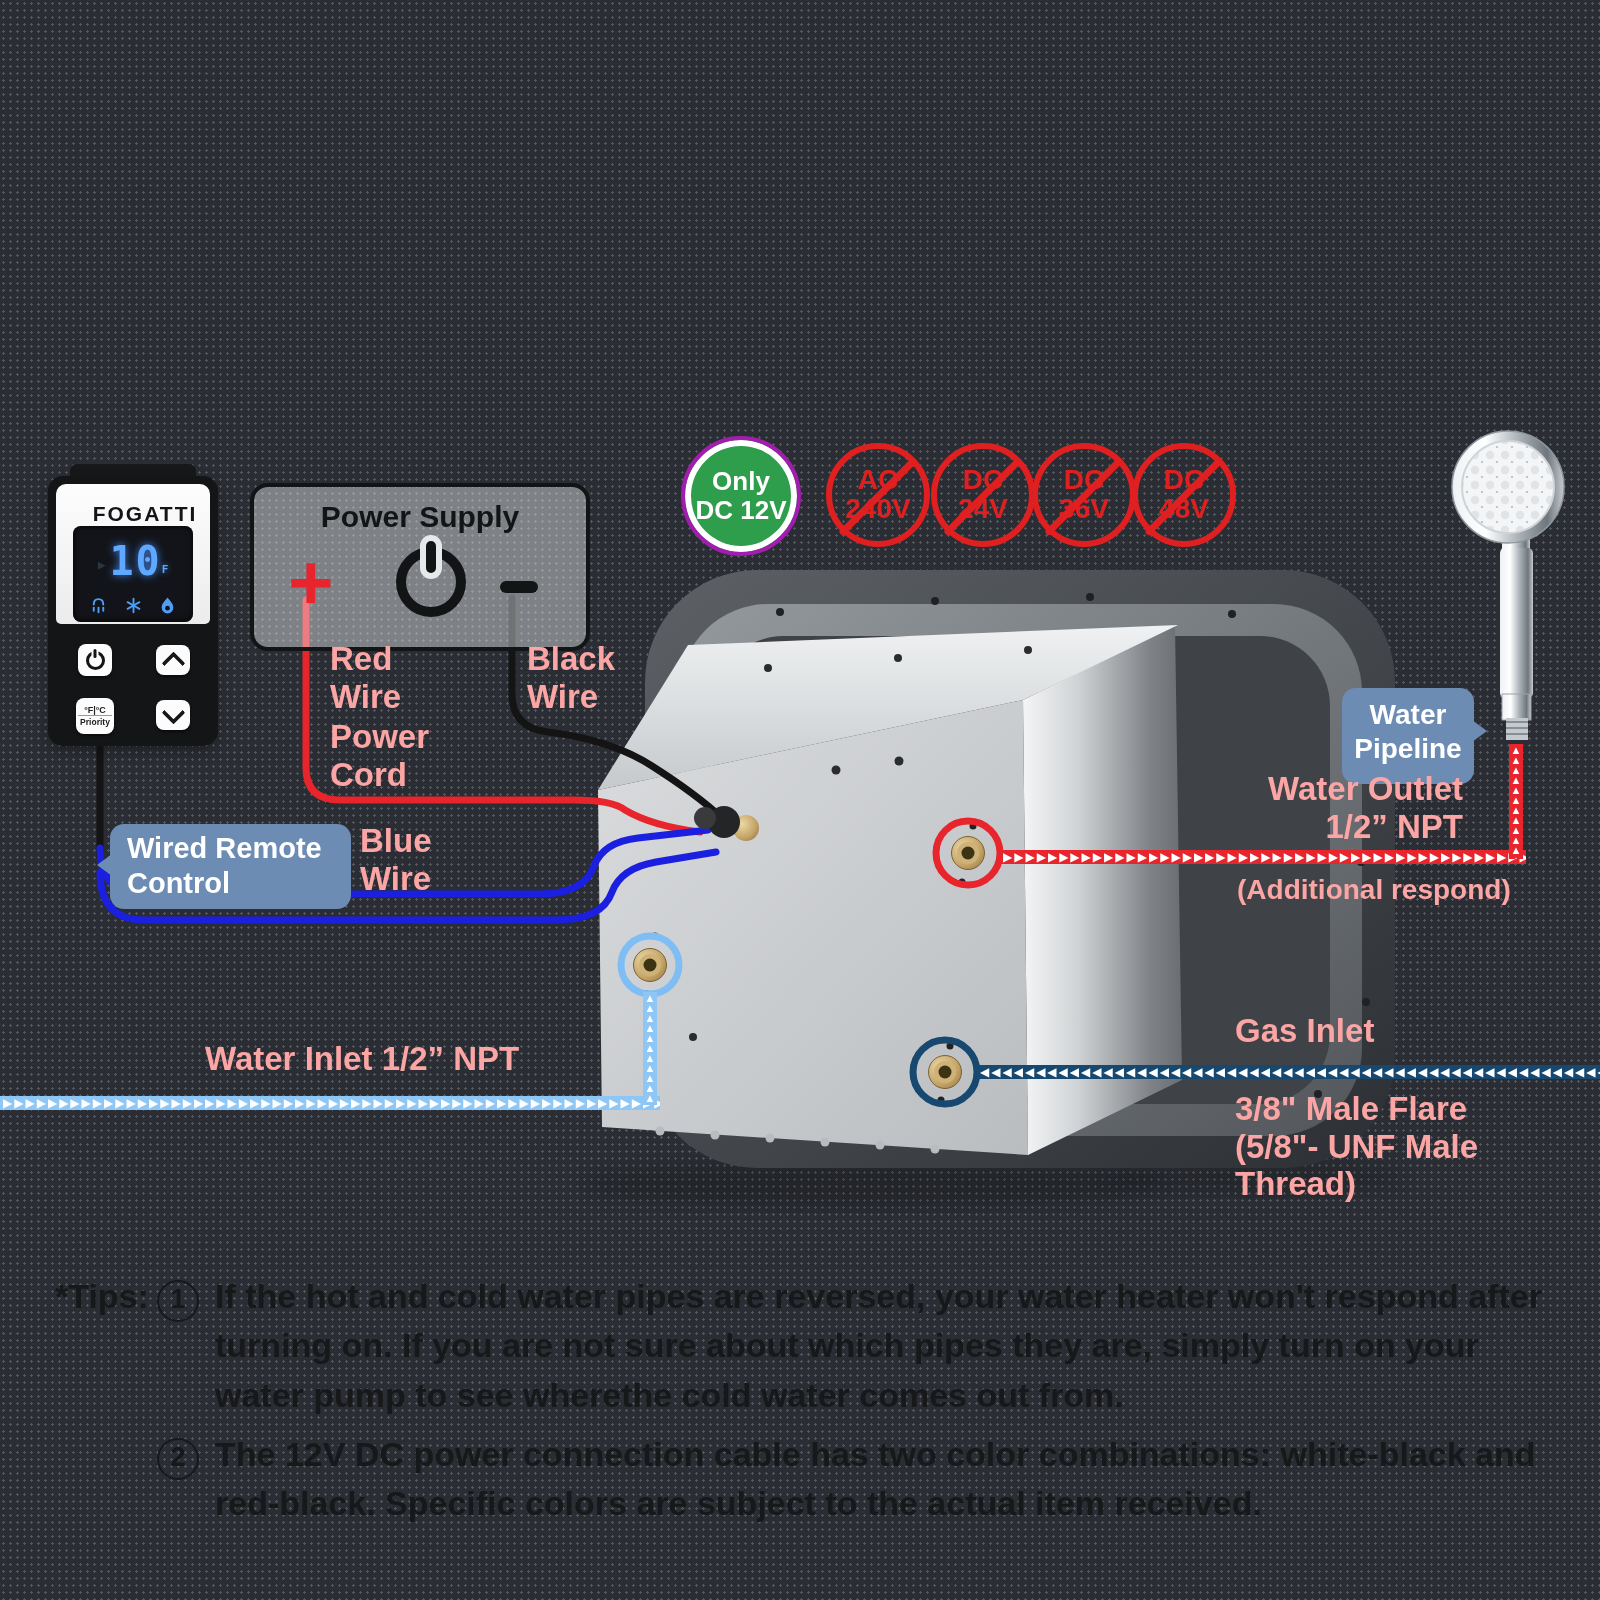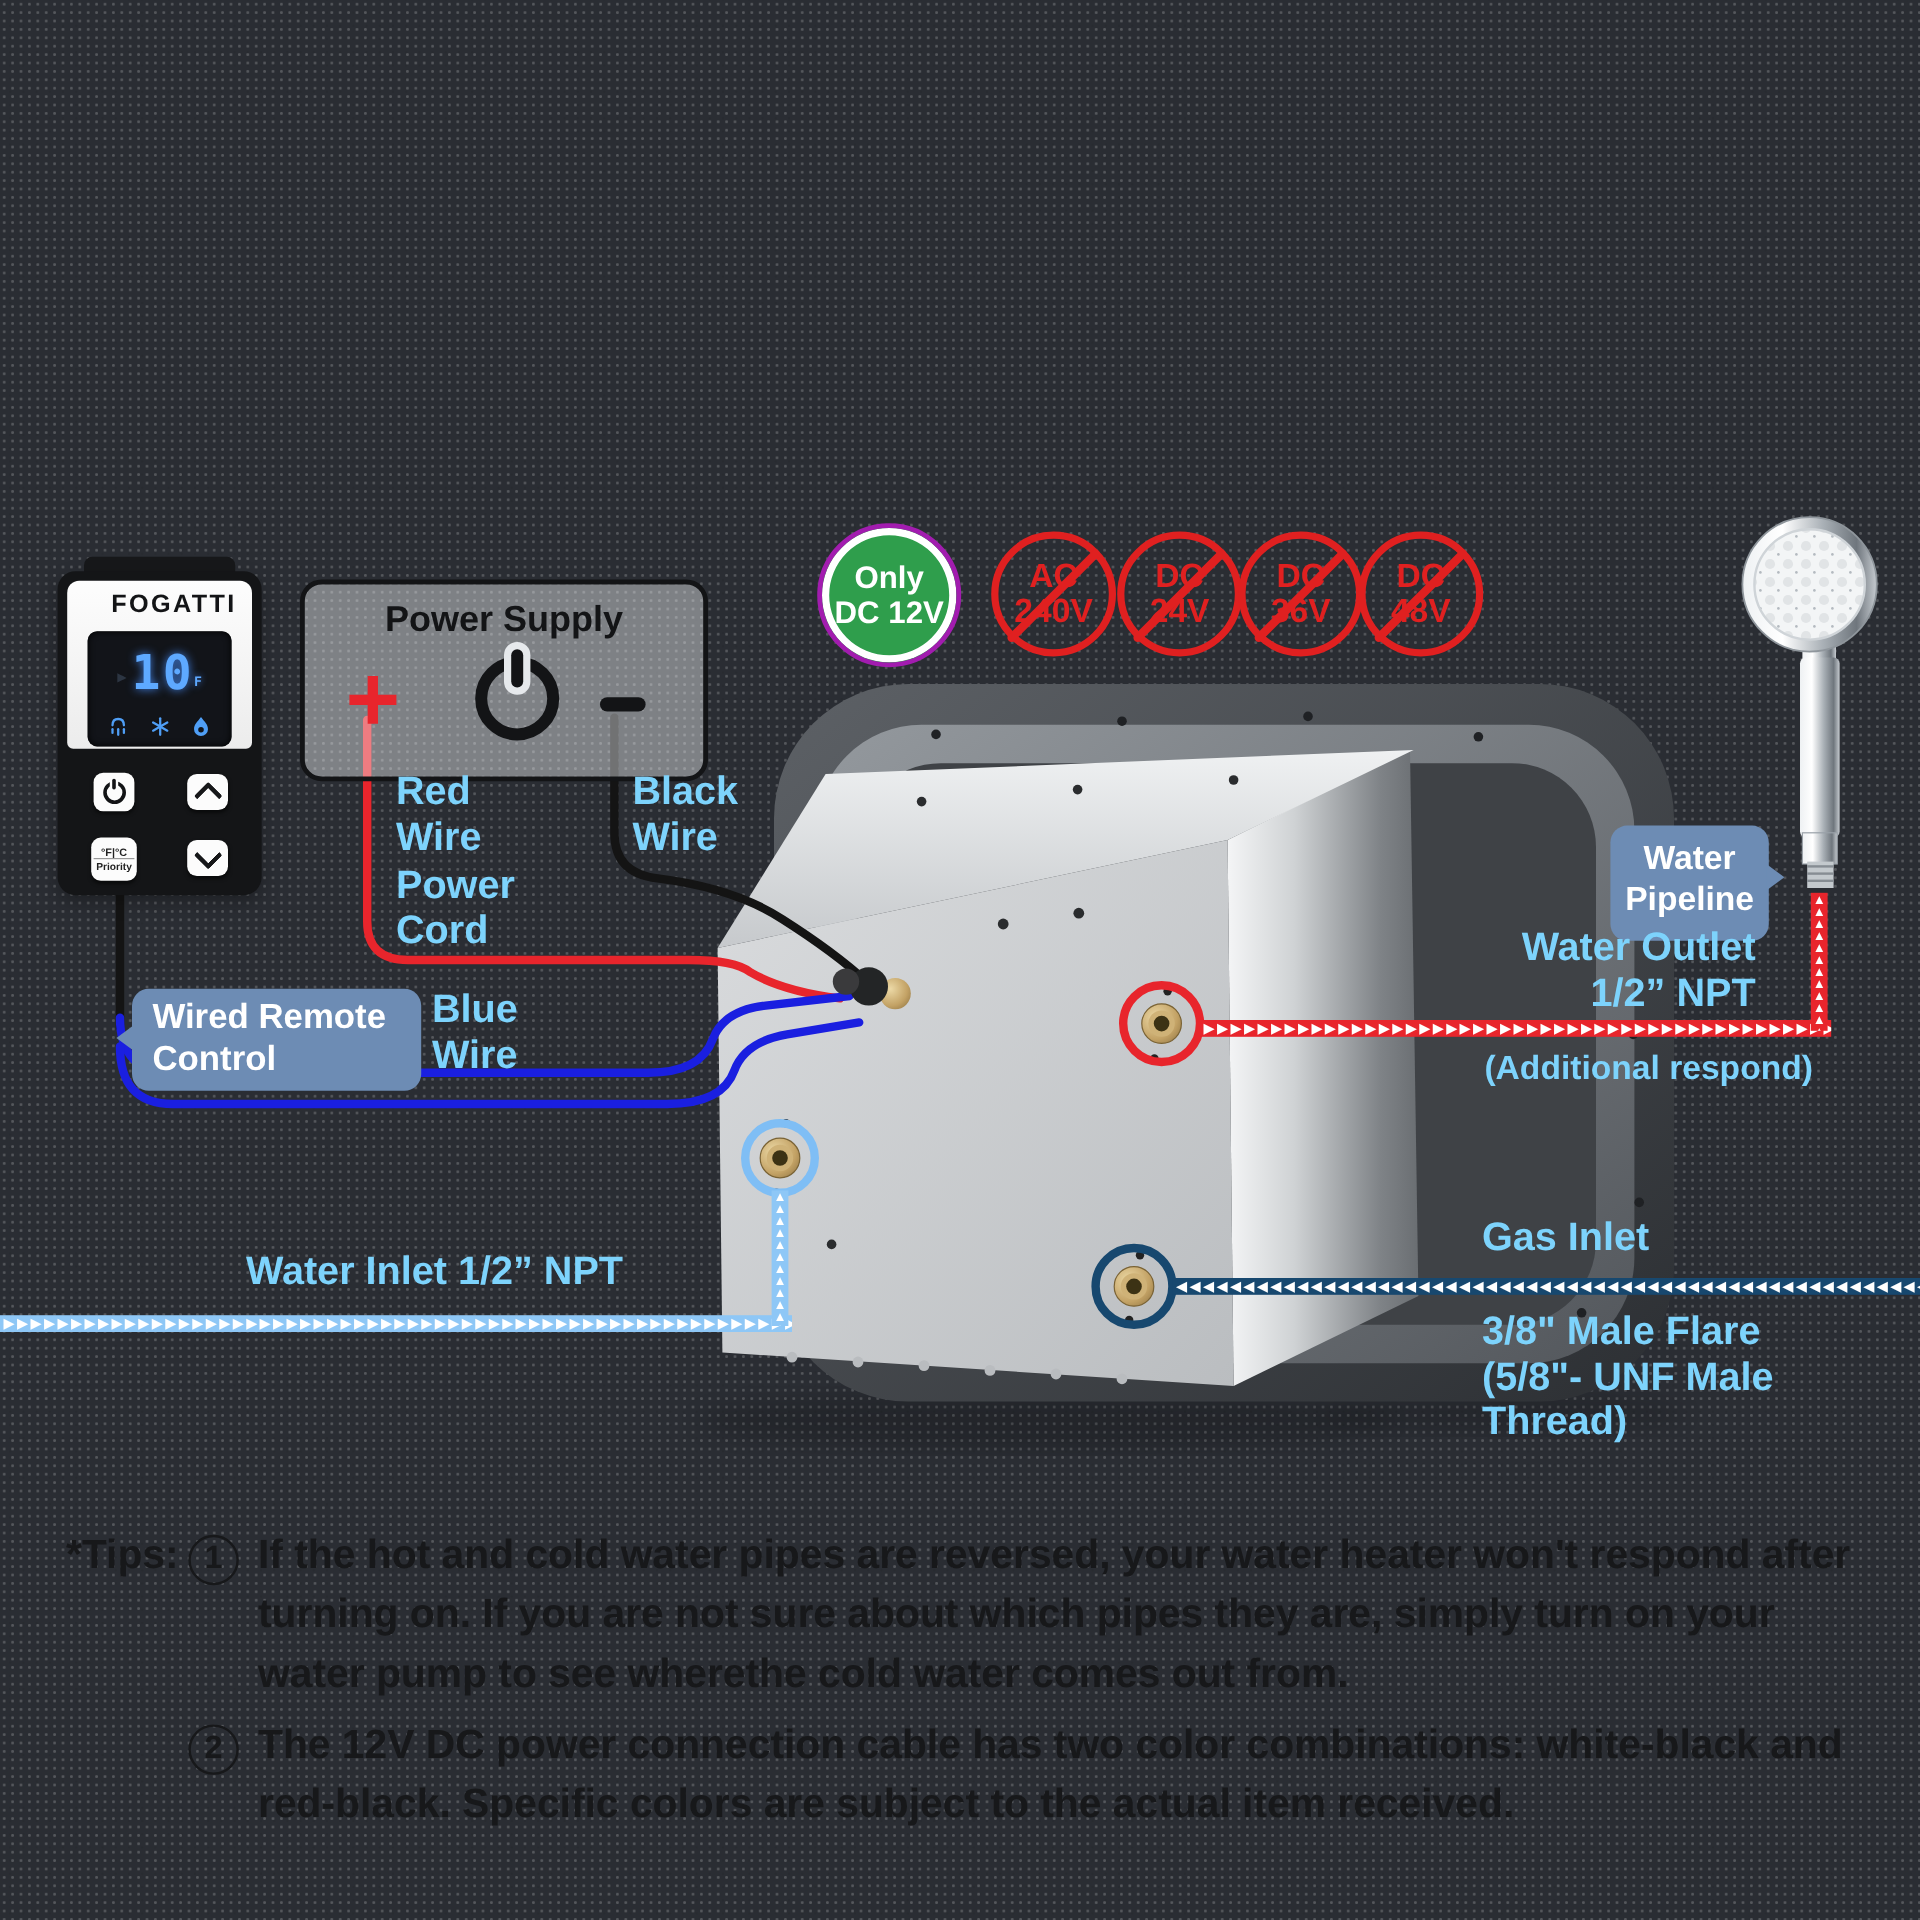--- a/index.html
+++ b/index.html
@@ -7,21 +7,21 @@
     font-family:"Liberation Sans",sans-serif;
     background:linear-gradient(180deg,#76839a 0%,#8türkis 0,#8491a5 10%,#97a2b3 19%,#b4bbc6 27%,#d9dce0 34%,#eceeef 41%,#efeff0 100%);}
   .canvas::before{content:'';position:absolute;inset:0;
     background-image:radial-gradient(rgba(255,255,255,.20) 1px,transparent 1.3px),
                      radial-gradient(rgba(0,0,0,.05) 1px,transparent 1.3px);
     background-size:7px 7px,11px 11px;background-position:0 0,3px 5px;}
   .title{position:absolute;top:72px;left:0;width:100%;text-align:center;color:#fff;
     font-weight:800;font-size:82px;line-height:1.18;letter-spacing:1px;}
   .scene{position:absolute;left:0;top:0;}
   
-  .lbl{position:absolute;color:#7dd3fc;font-weight:700;font-size:33px;line-height:1.14;white-space:pre-line;}
+  .lbl{position:absolute;color:#fca5a5;font-weight:700;font-size:33px;line-height:1.14;white-space:pre-line;}
   .lbl.right{text-align:right;}
   .badge{position:absolute;background:#6d8cb4;color:#fff;font-weight:700;border-radius:14px;white-space:pre-line;}
   .badge-wrc{left:110px;top:824px;width:224px;height:78px;font-size:29px;line-height:1.2;padding:7px 0 0 17px;}
   .badge-wrc::after{content:'';position:absolute;left:-13px;top:30px;border-top:11px solid transparent;
     border-bottom:11px solid transparent;border-right:15px solid #6d8cb4;}
   .badge-wp{left:1342px;top:688px;width:132px;height:86px;font-size:28px;line-height:1.2;text-align:center;padding-top:10px;}
   .badge-wp::after{content:'';position:absolute;right:-13px;top:32px;border-top:11px solid transparent;
     border-bottom:11px solid transparent;border-left:15px solid #6d8cb4;}
   
   .ok-badge{position:absolute;left:681px;top:436px;width:112px;height:112px;border-radius:50%;
@@ -51,21 +51,21 @@
   .pwricon::after{content:'';position:absolute;left:50%;top:-16px;transform:translateX(-50%);
     width:10px;height:32px;background:#131416;border-radius:5px;box-shadow:0 0 0 6px #e6e9ec;}
   .psu .pwricon{position:absolute;left:142px;top:6px;}
   
   .remote{position:absolute;left:48px;top:462px;width:170px;height:288px;}
   .remote-tab{position:absolute;left:22px;top:2px;width:126px;height:20px;background:#17181a;border-radius:7px;}
   .remote-body{position:absolute;left:0;top:14px;width:170px;height:270px;background:#141517;border-radius:15px;
     box-shadow:0 6px 14px rgba(0,0,0,.25);}
   .remote-top{position:absolute;left:8px;top:8px;width:154px;height:140px;background:linear-gradient(180deg,#fdfdfd,#ececec);
     border-radius:10px 10px 5px 5px;}
-  .remote-brand{text-align:center;margin-top:8px;font-size:21px;font-weight:800;letter-spacing:2px;color:#131416;padding-left:24px;}
+  .remote-brand{text-align:center;margin-top:18px;font-size:21px;font-weight:800;letter-spacing:2px;color:#131416;padding-left:24px;}
   .remote-screen{position:absolute;left:17px;top:42px;width:120px;height:96px;background:#121419;border-radius:8px;
     box-shadow:inset 0 0 6px #000;}
   .seg-row{position:absolute;left:0;top:12px;width:100%;text-align:center;color:#5ea9ff;
     font-family:"DejaVu Sans Mono",monospace;font-weight:700;}
   .seg-ind{color:#2c3542;font-size:13px;vertical-align:6px;margin-right:4px;}
   .seg-val{font-size:40px;letter-spacing:2px;text-shadow:0 0 8px rgba(72,144,255,.9);}
   .seg-unit{font-size:11px;vertical-align:2px;text-shadow:0 0 6px rgba(72,144,255,.9);}
   .screen-icons{position:absolute;left:0;bottom:7px;width:100%;display:flex;justify-content:space-evenly;}
   .remote-keys{position:absolute;left:8px;top:156px;width:154px;height:106px;}
   .rkey{position:absolute;background:#fcfcfc;border-radius:8px;display:flex;align-items:center;justify-content:center;

